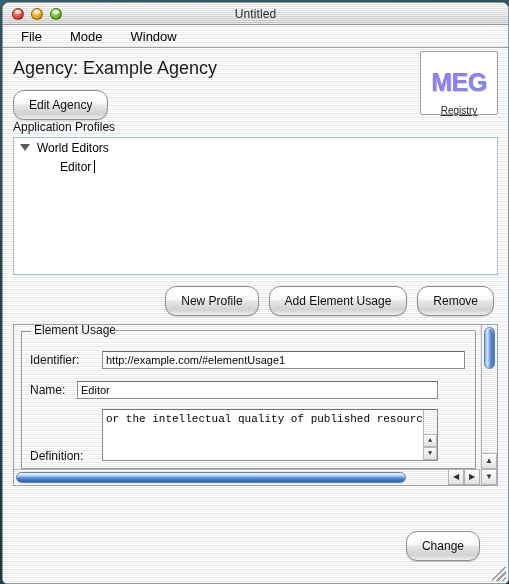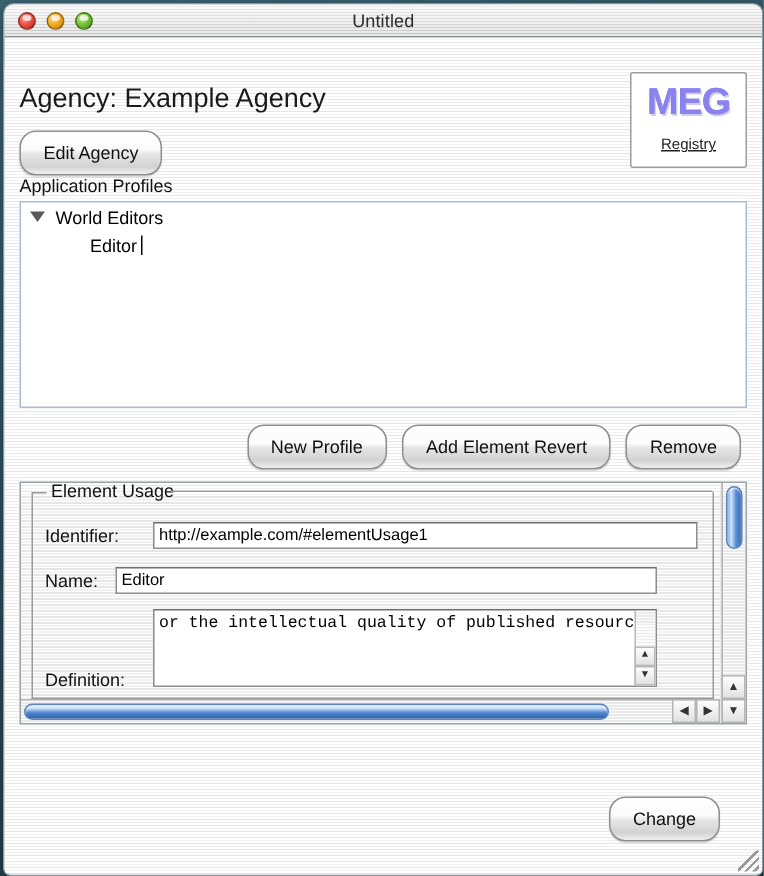--- a/index.html
+++ b/index.html
@@ -32,21 +32,20 @@
   #window {
     position: absolute;
     left: 2px; top: 2px;
     width: 505px; height: 580px;
     border: 1px solid #8c9aa0;
     border-radius: 7px 7px 5px 5px;
     box-shadow: 0 2px 9px rgba(0,0,0,.45);
     overflow: hidden;
     display: flex;
     flex-direction: column;
-    gap: 20px;
   }
 
   
   #titlebar {
     height: 21px;
     flex: 0 0 21px;
     position: relative;
     background: linear-gradient(to bottom,
       #f4f4f4 0%, #e8e8e8 18%, #d8d8d8 50%, #c8c8c8 78%, #bcbcbc 100%);
     background-image:
@@ -135,21 +134,21 @@
     background: #ffffff;
     border: 1px solid #9d9d9d;
     border-radius: 2px;
     display: flex;
     flex-direction: column;
     align-items: center;
     justify-content: flex-start;
     box-shadow: inset 0 0 0 1px #fff;
   }
   #logo-mark {
-    margin-top: 5px;
+    margin-top: 16px;
     font-size: 25px;
     font-weight: bold;
     letter-spacing: -0.5px;
     background: linear-gradient(to bottom, #b9b4f5 0%, #7d74e8 45%, #6f66d8 100%);
     -webkit-background-clip: text;
     background-clip: text;
     color: #8a82ee;
     text-shadow: 1px 1px 0 rgba(120,110,200,.35);
     font-family: "Liberation Sans", sans-serif;
     text-align: right;
@@ -440,20 +439,25 @@
 
     <div id="titlebar">
       <div id="traffic">
         <div class="light l-close"></div>
         <div class="light l-min"></div>
         <div class="light l-max"></div>
       </div>
       <div id="win-title">Untitled</div>
     </div>
 
+    <div id="menubar" class="pin">
+      <div class="menu-item">File</div>
+      <div class="menu-item">Mode</div>
+      <div class="menu-item">Window</div>
+    </div>
 
     <div id="content" class="pin">
 
       <div id="header-row">
         <div id="page-title">Agency: Example Agency</div>
 
         <div id="logo-box">
           <div id="logo-mark">MEG</div>
           <div id="logo-sub">Registry</div>
         </div>
@@ -470,21 +474,21 @@
           </div>
           <div class="tree-row tree-child">
             <span>Editor</span>
             <span class="caret"></span>
           </div>
         </div>
       </div>
 
       <div id="mid-buttons">
         <div class="aqua-btn">New Profile</div>
-        <div class="aqua-btn">Add Element Revert</div>
+        <div class="aqua-btn">Add Element Usage</div>
         <div class="aqua-btn">Remove</div>
       </div>
 
       <div id="eu-outer">
 
         <div id="eu-inner" class="pin">
           <div id="eu-fieldset">
             <div id="eu-legend">Element Usage</div>
             <div id="eu-legend-rule"></div>
 

